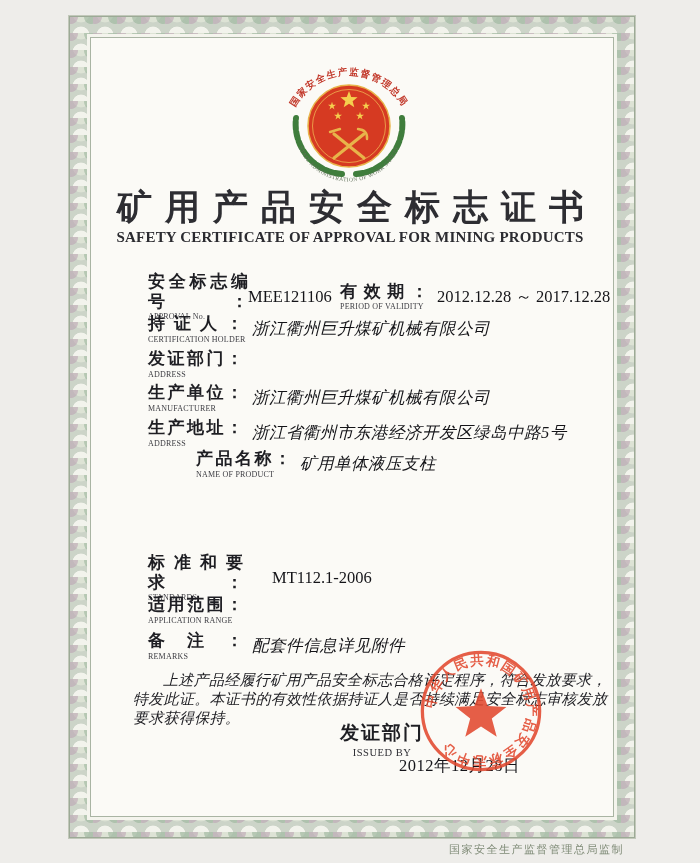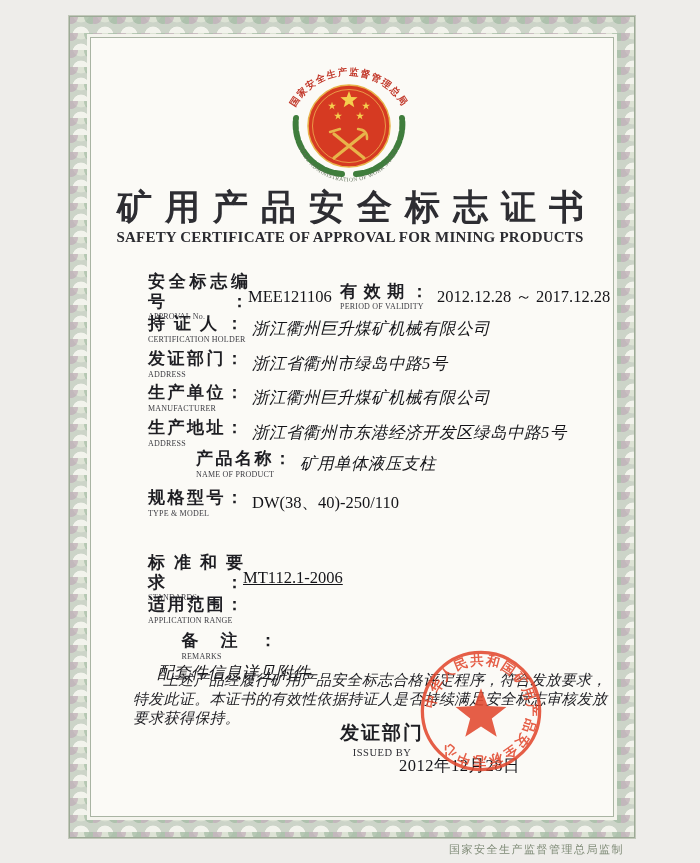--- a/index.html
+++ b/index.html
@@ -149,21 +149,20 @@
         <span class="en">CERTIFICATION HOLDER</span>
       </span>
       <span class="val kai">浙江衢州巨升煤矿机械有限公司</span>
     </div>
 
     <div class="row" style="top:349px;">
       <span class="lblbox w95">
         <span class="cn">发证部门：</span>
         <span class="en">ADDRESS</span>
       </span>
-      <span class="val kai">浙江省衢州市绿岛中路5号</span>
     </div>
 
     <div class="row" style="top:383px;">
       <span class="lblbox w95">
         <span class="cn">生产单位：</span>
         <span class="en">MANUFACTURER</span>
       </span>
       <span class="val kai">浙江衢州巨升煤矿机械有限公司</span>
     </div>
 
@@ -176,44 +175,37 @@
     </div>
 
     <div class="row" style="top:449px;margin-left:48px;">
       <span class="lblbox w95">
         <span class="cn">产品名称：</span>
         <span class="en">NAME OF PRODUCT</span>
       </span>
       <span class="val kai">矿用单体液压支柱</span>
     </div>
 
-    <div class="row" style="top:488px;">
-      <span class="lblbox w95">
-        <span class="cn">规格型号：</span>
-        <span class="en">TYPE &amp; MODEL</span>
-      </span>
-      <span class="val">DW(38、40)-250/110</span>
-    </div>
 
     <div class="row" style="top:553px;">
       <span class="lblbox w95">
         <span class="cn">标准和要求：</span>
         <span class="en">STANDARDS</span>
       </span>
-      <span class="val" style="margin-left:0;text-decoration:underline;">MT112.1-2006</span>
+      <span class="val" style="margin-left:29px;">MT112.1-2006</span>
     </div>
 
     <div class="row" style="top:595px;">
       <span class="lblbox w95">
         <span class="cn">适用范围：</span>
         <span class="en">APPLICATION RANGE</span>
       </span>
     </div>
 
-    <div class="row" style="top:631px;flex-direction:column;">
+    <div class="row" style="top:631px;">
       <span class="lblbox w95">
         <span class="cn">备注：</span>
         <span class="en">REMARKS</span>
       </span>
       <span class="val kai">配套件信息详见附件</span>
     </div>
 
     <div class="statement">上述产品经履行矿用产品安全标志合格评定程序，符合发放要求，特发此证。本证书的有效性依据持证人是否持续满足安全标志审核发放要求获得保持。</div>
 
     <div class="issued">

